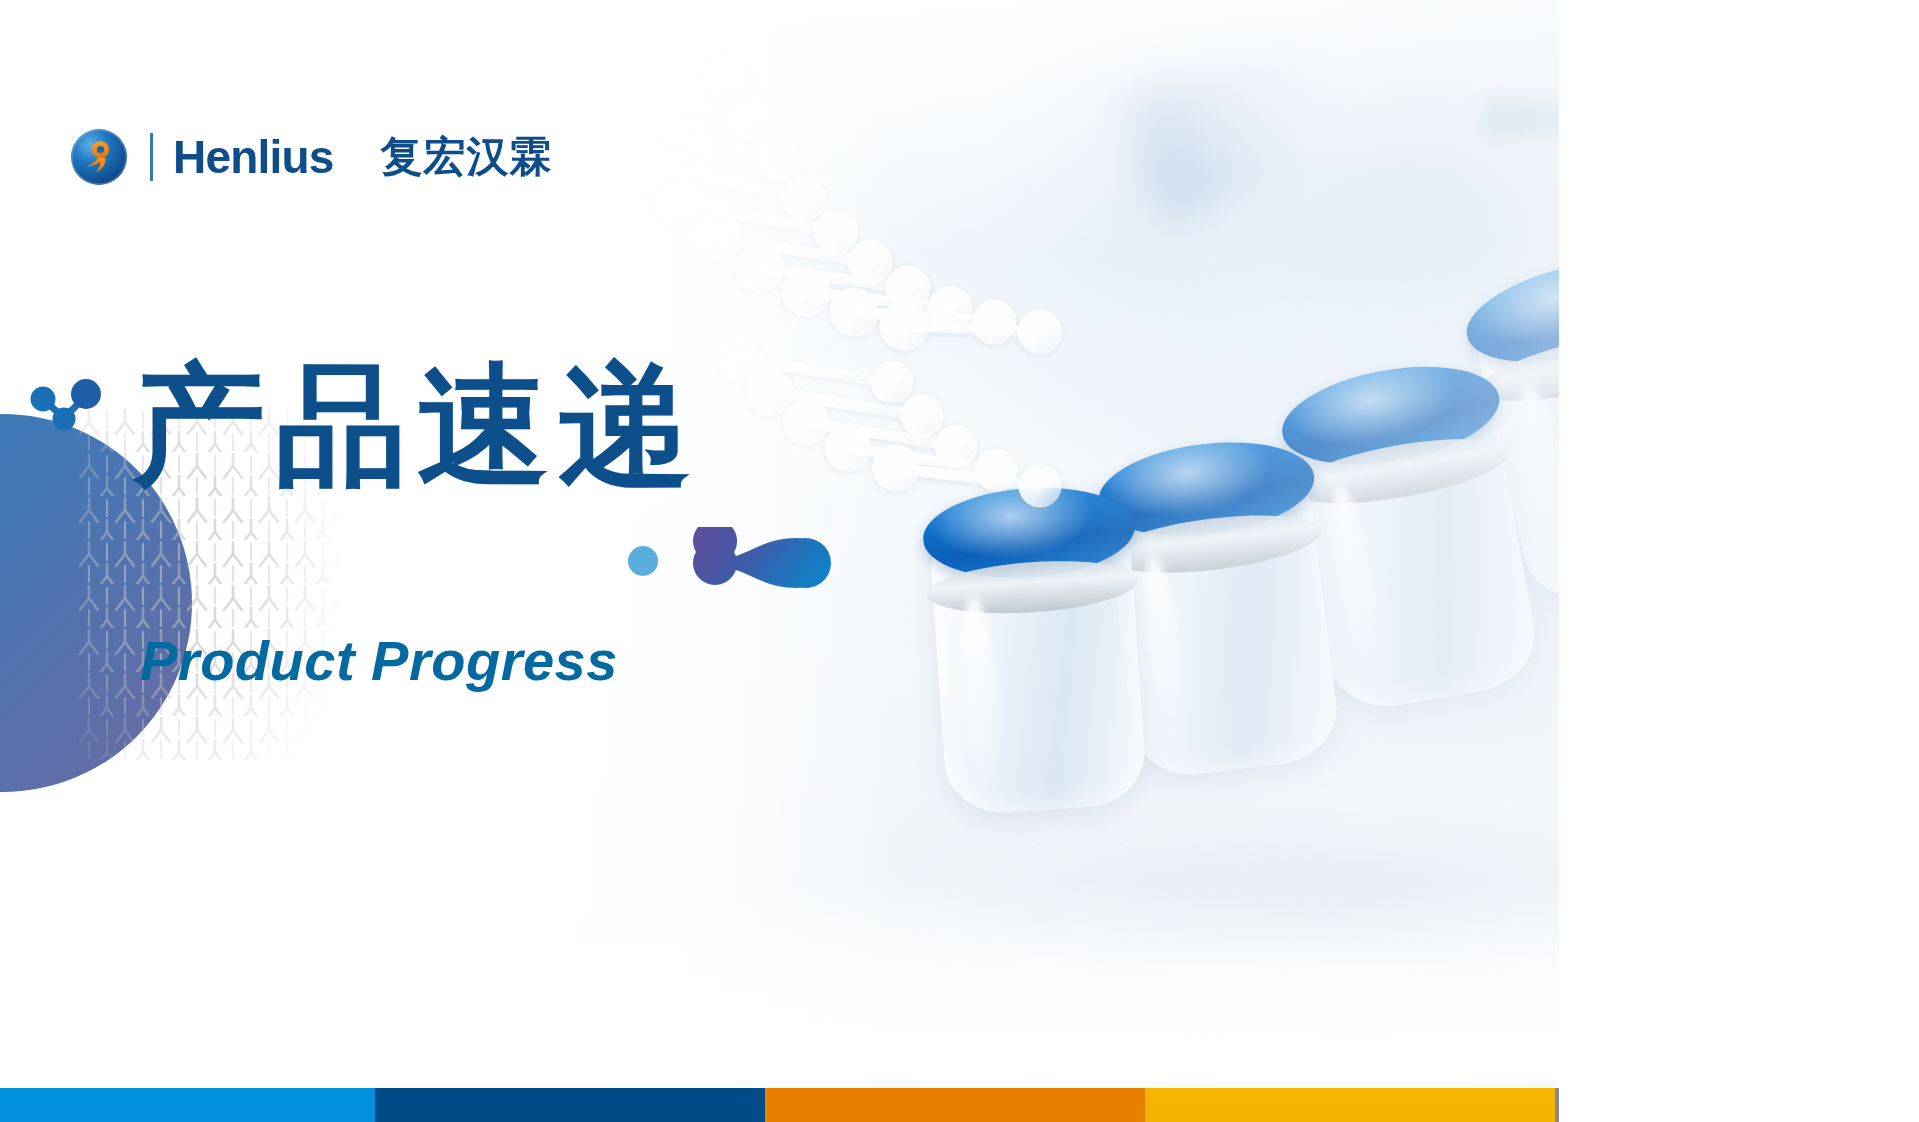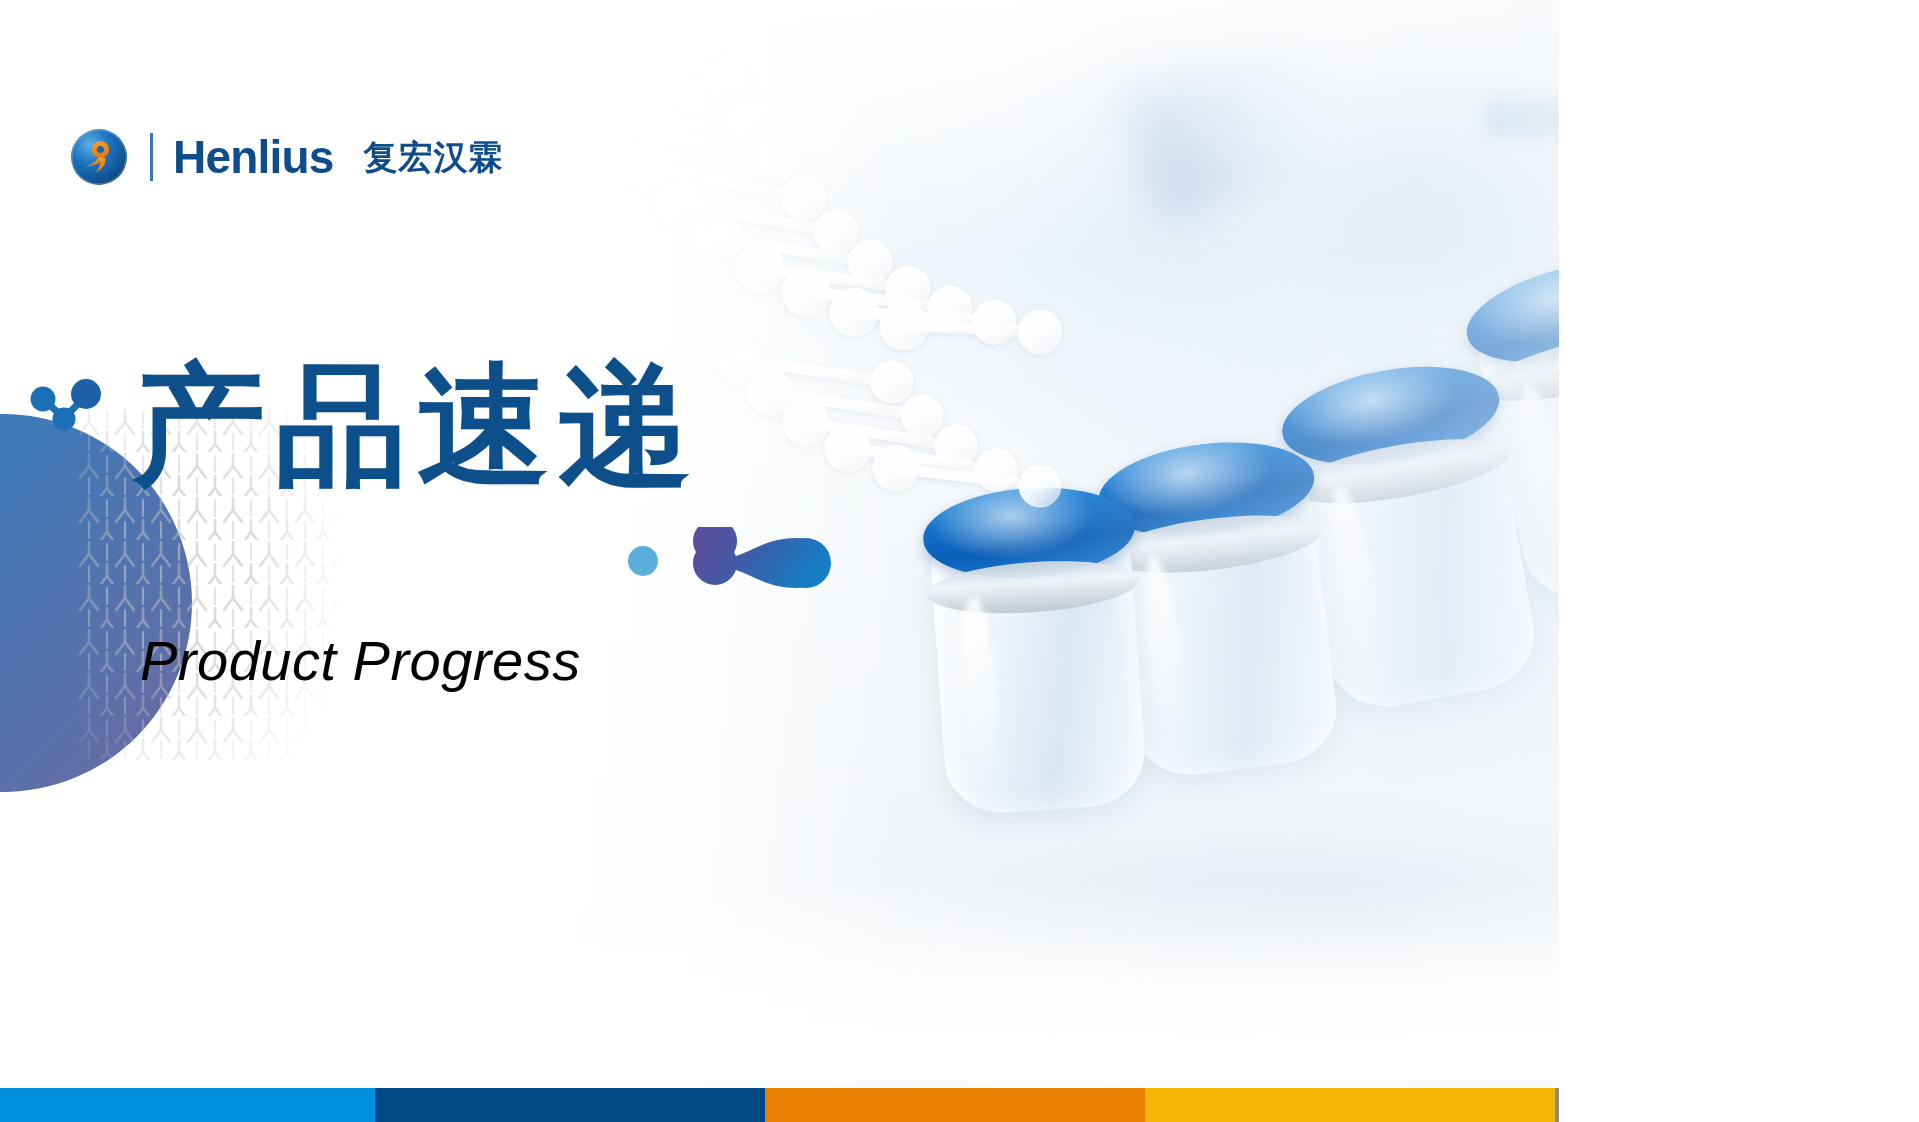--- a/index.html
+++ b/index.html
@@ -129,36 +129,36 @@
   .logo{ position:absolute; left:70px; top:126px; display:flex; align-items:center; height:62px; }
   .logo-mark{ width:58px; height:58px; flex:0 0 58px; }
   .logo-divider{
     width:3px; height:48px; background:#1A5FA8; margin:0 20px 0 22px; opacity:.85;
   }
   .logo-en{
     font-size:46px; font-weight:700; color:#0E4C8A; letter-spacing:-0.8px;
     line-height:1; white-space:nowrap;
   }
   .logo-cn{
-    font-size:34px; font-weight:700; color:#0E4C8A; margin-left:30px;
+    font-size:42px; font-weight:700; color:#0E4C8A; margin-left:47px;
     line-height:1; letter-spacing:1px; white-space:nowrap;
     font-family:"DejaVu Sans","Liberation Sans",sans-serif;
   }
 
   
   .title-cn{
     position:absolute; left:133px; top:354px;
     font-size:132px; font-weight:700; color:#0D4F8B;
     letter-spacing:10px; line-height:1.08; white-space:nowrap;
     font-family:"DejaVu Sans","Liberation Sans",sans-serif;
     text-shadow:0 0 1px rgba(13,79,139,0.25);
   }
   .title-en{
     position:absolute; left:140px; top:633px;
-    font-size:56px; font-weight:400; font-style:italic; color:#000000;
+    font-size:56px; font-weight:700; font-style:italic; color:#0369a1;
     letter-spacing:0.5px; line-height:1; white-space:nowrap;
   }
 
   
   .accent-dot{
     position:absolute; left:628px; top:546px; width:30px; height:30px;
     border-radius:50%; background:#5BAEDC;
   }
   .dumbbell{ position:absolute; left:693px; top:527px; width:145px; height:72px; }
 

